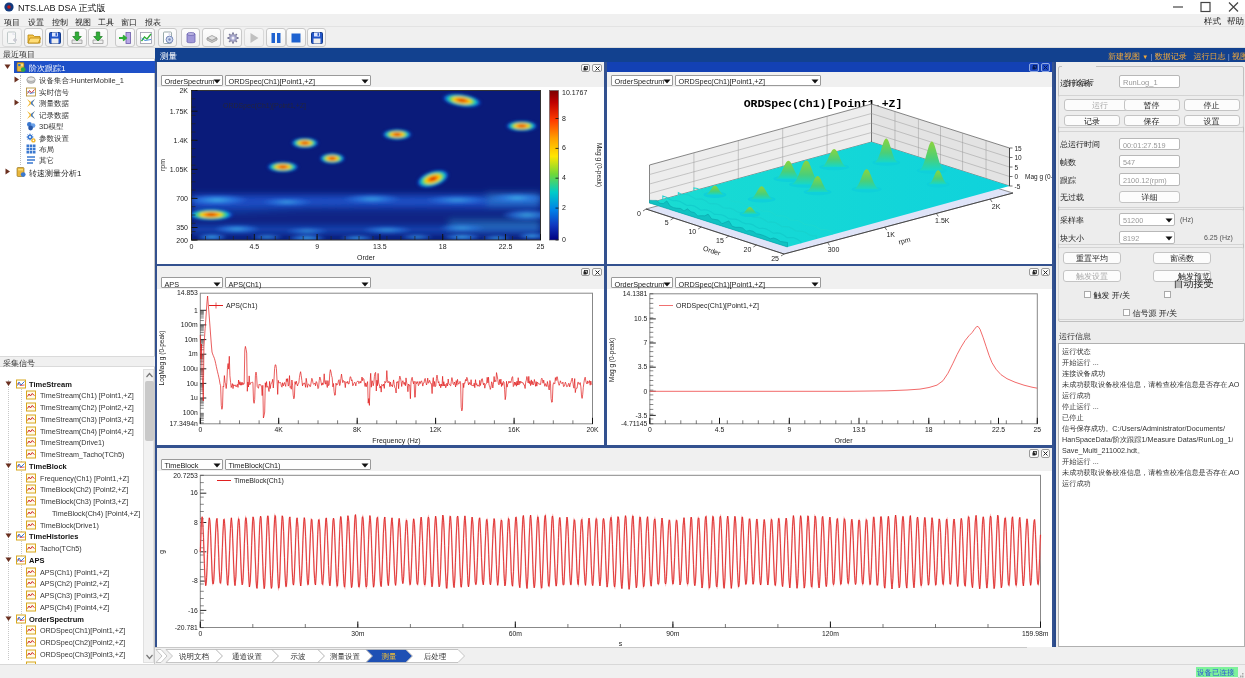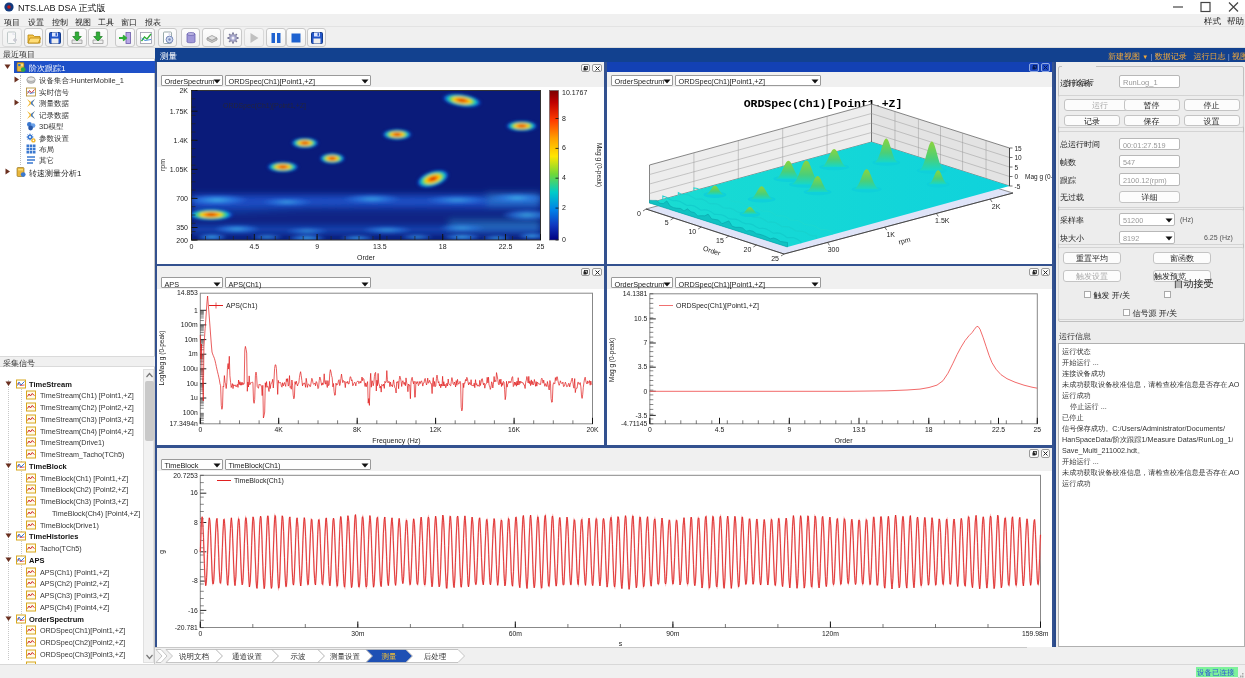--- a/index.html
+++ b/index.html
@@ -270,21 +270,21 @@
 <svg class="ab" style="left:16px;top:413px" width="10" height="10" viewBox="0 0 10 10">
       <rect x="0.5" y="1" width="9" height="8" fill="#fff" stroke="#d8a820" stroke-width="1"></rect>
       <path d="M1.5 6.5 L3 3 L5 6 L8.5 2.5" stroke="#3a78d0" stroke-width="1" fill="none"></path>
       <path d="M1.5 4 L4 6.5 L8.5 6" stroke="#d03030" stroke-width=".8" fill="none"></path>
     </svg>
 <div class="tx" style="left:29px;top:414px;font-size:7.5px;font-weight:bold;color:#111">TimeBlock</div>
 <svg class="ab" style="left:26px;top:425px" width="10" height="10" viewBox="0 0 10 10">
       <rect x="0.5" y="1" width="9" height="8" fill="#fffbe8" stroke="#d8a820" stroke-width="1"></rect>
       <path d="M1.5 6.5 L3 4 L4.5 6 L6 3.5 L8.5 5.5" stroke="#d03030" stroke-width="1" fill="none"></path>
     </svg>
-<div class="tx" style="left:40px;top:426px;font-size:7.2px;color:#333">TimeBlock(Ch1) [Point1,+Z]</div>
+<div class="tx" style="left:40px;top:426px;font-size:7.2px;color:#333">Frequency(Ch1) [Point1,+Z]</div>
 <svg class="ab" style="left:26px;top:436px" width="10" height="10" viewBox="0 0 10 10">
       <rect x="0.5" y="1" width="9" height="8" fill="#fffbe8" stroke="#d8a820" stroke-width="1"></rect>
       <path d="M1.5 6.5 L3 4 L4.5 6 L6 3.5 L8.5 5.5" stroke="#d03030" stroke-width="1" fill="none"></path>
     </svg>
 <div class="tx" style="left:40px;top:437px;font-size:7.2px;color:#333">TimeBlock(Ch2) [Point2,+Z]</div>
 <svg class="ab" style="left:26px;top:448px" width="10" height="10" viewBox="0 0 10 10">
       <rect x="0.5" y="1" width="9" height="8" fill="#fffbe8" stroke="#d8a820" stroke-width="1"></rect>
       <path d="M1.5 6.5 L3 4 L4.5 6 L6 3.5 L8.5 5.5" stroke="#d03030" stroke-width="1" fill="none"></path>
     </svg>
 <div class="tx" style="left:40px;top:449px;font-size:7.2px;color:#333">TimeBlock(Ch3) [Point3,+Z]</div>
@@ -1098,36 +1098,36 @@
       <div class="tx" style="left:3px;top:2.5px;font-size:7.3px;color:#999">8192</div>
 <svg class="ab" style="left:45px;top:4px" width="8" height="5">
         <path d="M0.5 0.5 h7 l-3.5 4 Z" fill="#111"></path>
       </svg>
     </div>
 <div class="tx" style="left:148px;top:171.5px;font-size:7px;color:#555">6.25  (Hz)</div>
 <div class="ab" style="left:2px;top:185px;width:186px;height:73px;border:1px solid #d4d4d4;border-radius:2px"></div>
 <div class="ab" style="left:7.0px;top:190.0px;width:58.0px;height:12.0px;background:#fcfcfc;border:1px solid #c4c4c4;border-radius:3px;text-align:center;font-size:8px;color:#222;line-height:12.0px">重置平均</div>
 <div class="ab" style="left:97.0px;top:190.0px;width:58.0px;height:12.0px;background:#fcfcfc;border:1px solid #c4c4c4;border-radius:3px;text-align:center;font-size:8px;color:#222;line-height:12.0px">窗函数</div>
 <div class="ab" style="left:7.0px;top:208.0px;width:58.0px;height:12.0px;background:#fcfcfc;border:1px solid #c4c4c4;border-radius:3px;text-align:center;font-size:8px;color:#aaa;line-height:12.0px">触发设置</div>
-<div class="ab" style="left:97.0px;top:208.0px;width:58.0px;height:12.0px;background:#fcfcfc;border:1px solid #c4c4c4;border-radius:3px;text-align:left;font-size:8px;color:#222;line-height:12.0px">触发预览</div>
+<div class="ab" style="left:97.0px;top:208.0px;width:58.0px;height:12.0px;background:#fcfcfc;border:1px solid #c4c4c4;border-radius:3px;text-align:right;font-size:8px;color:#222;line-height:12.0px">触发预览</div>
 <div class="ab" style="left:27.5px;top:229.0px;width:7px;height:7px;background:#fff;border:1px solid #aaa"></div>
 <div class="tx" style="left:37.5px;top:228.0px;font-size:8px;color:#222">触发 开/关</div>
 <div class="ab" style="left:107.5px;top:229.0px;width:7px;height:7px;background:#fff;border:1px solid #aaa"></div>
 <div class="tx" style="left:117.5px;top:215px;font-size:10px;color:#222">自动接受</div>
 <div class="ab" style="left:66.5px;top:247.0px;width:7px;height:7px;background:#fff;border:1px solid #aaa"></div>
 <div class="tx" style="left:76.5px;top:246.0px;font-size:8px;color:#222">信号源 开/关</div>
 <div class="tx" style="left:3px;top:269px;font-size:8px;color:#333">运行信息</div>
 <div class="ab" style="left:2px;top:281px;width:187px;height:304px;background:#fff;border:1px solid #b0b0b0">
 <div class="tx" style="left:3px;top:3px;font-size:7.2px;color:#333;max-width:184px;overflow:hidden">运行状态</div>
 <div class="tx" style="left:3px;top:14px;font-size:7.2px;color:#333;max-width:184px;overflow:hidden">开始运行 ...</div>
 <div class="tx" style="left:3px;top:25px;font-size:7.2px;color:#333;max-width:184px;overflow:hidden">连接设备成功</div>
 <div class="tx" style="left:3px;top:36px;font-size:7.2px;color:#333;max-width:184px;overflow:hidden">未成功获取设备校准信息，请检查校准信息是否存在。</div>
 <div class="tx" style="left:170px;top:36px;font-size:7.2px;color:#333">AO</div>
 <div class="tx" style="left:3px;top:47px;font-size:7.2px;color:#333;max-width:184px;overflow:hidden">运行成功</div>
-<div class="tx" style="left:11px;top:58px;font-size:7.2px;color:#333;max-width:184px;overflow:hidden">停止运行 ...</div>
+<div class="tx" style="left:3px;top:58px;font-size:7.2px;color:#333;max-width:184px;overflow:hidden">停止运行 ...</div>
 <div class="tx" style="left:3px;top:69px;font-size:7.2px;color:#333;max-width:184px;overflow:hidden">已停止</div>
 <div class="tx" style="left:3px;top:80px;font-size:7.2px;color:#333;max-width:184px;overflow:hidden">信号保存成功。C:/Users/Administrator/Documents/</div>
 <div class="tx" style="left:3px;top:91px;font-size:7.2px;color:#333;max-width:184px;overflow:hidden">HanSpaceData/阶次跟踪1/Measure Datas/RunLog_1/</div>
 <div class="tx" style="left:3px;top:102px;font-size:7.2px;color:#333;max-width:184px;overflow:hidden">Save_Multi_211002.hdt。</div>
 <div class="tx" style="left:3px;top:113px;font-size:7.2px;color:#333;max-width:184px;overflow:hidden">开始运行 ...</div>
 <div class="tx" style="left:3px;top:124px;font-size:7.2px;color:#333;max-width:184px;overflow:hidden">未成功获取设备校准信息，请检查校准信息是否存在。</div>
 <div class="tx" style="left:170px;top:124px;font-size:7.2px;color:#333">AO</div>
 <div class="tx" style="left:3px;top:135px;font-size:7.2px;color:#333;max-width:184px;overflow:hidden">运行成功</div>
 </div>
 </div>

